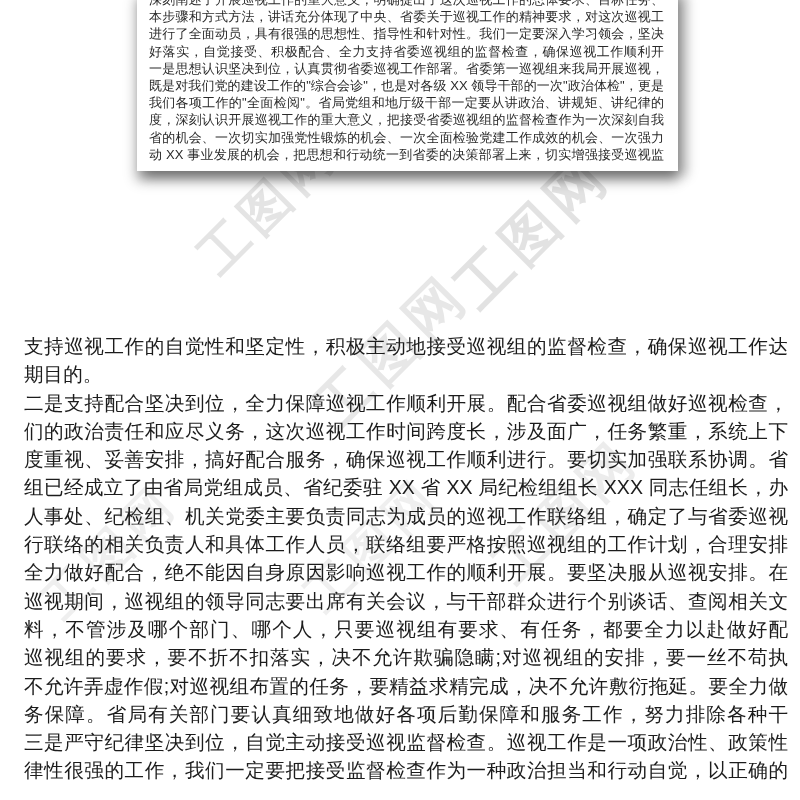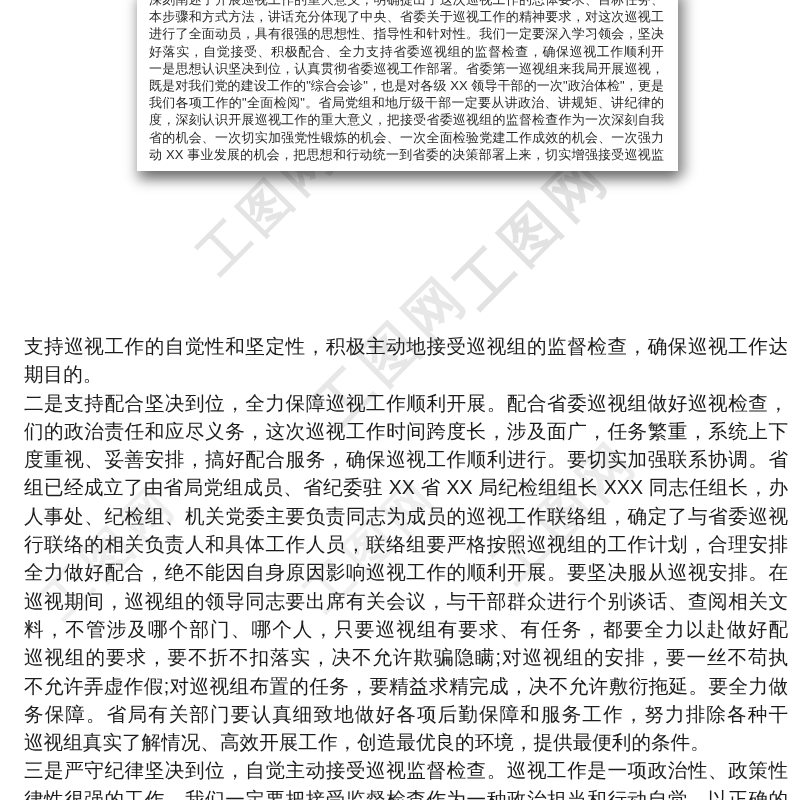--- a/index.html
+++ b/index.html
@@ -99,20 +99,19 @@
         <div class="mline">度重视、妥善安排，搞好配合服务，确保巡视工作顺利进行。要切实加强联系协调。省局党</div>
         <div class="mline">组已经成立了由省局党组成员、省纪委驻 XX 省 XX 局纪检组组长 XXX 同志任组长，办公室、</div>
         <div class="mline">人事处、纪检组、机关党委主要负责同志为成员的巡视工作联络组，确定了与省委巡视组进</div>
         <div class="mline">行联络的相关负责人和具体工作人员，联络组要严格按照巡视组的工作计划，合理安排工作，</div>
         <div class="mline">全力做好配合，绝不能因自身原因影响巡视工作的顺利开展。要坚决服从巡视安排。在这次</div>
         <div class="mline">巡视期间，巡视组的领导同志要出席有关会议，与干部群众进行个别谈话、查阅相关文件资</div>
         <div class="mline">料，不管涉及哪个部门、哪个人，只要巡视组有要求、有任务，都要全力以赴做好配合。对</div>
         <div class="mline">巡视组的要求，要不折不扣落实，决不允许欺骗隐瞒;对巡视组的安排，要一丝不苟执行，决</div>
         <div class="mline">不允许弄虚作假;对巡视组布置的任务，要精益求精完成，决不允许敷衍拖延。要全力做好服</div>
         <div class="mline">务保障。省局有关部门要认真细致地做好各项后勤保障和服务工作，努力排除各种干扰，为</div>
-        <div class="mline end">巡视组真实了解情况、高效开展工作，创造最优良的环境，提供最便利的条件。</div>
       </div>
       <div class="para">
         <div class="mline">三是严守纪律坚决到位，自觉主动接受巡视监督检查。巡视工作是一项政治性、政策性和纪</div>
         <div class="mline end">律性很强的工作，我们一定要把接受监督检查作为一种政治担当和行动自觉，以正确的态度</div>
       </div>
     </div>
 </div>
 
 </body></html>

